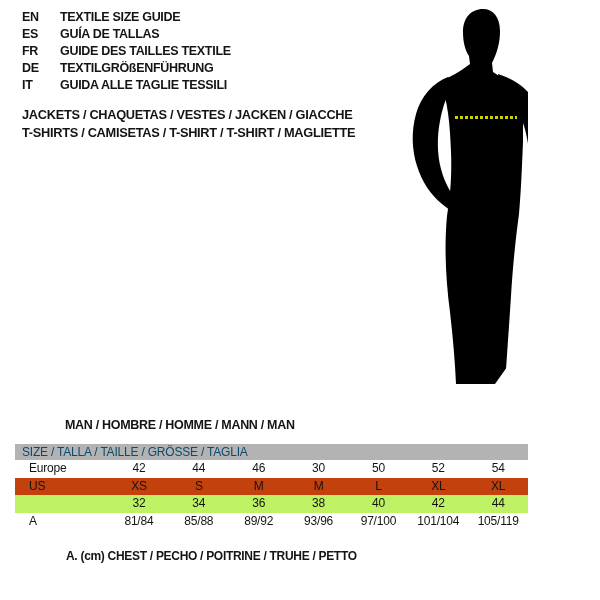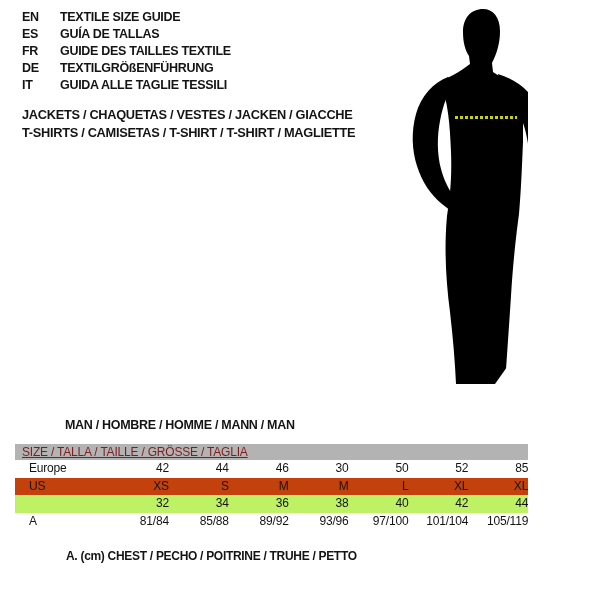--- a/index.html
+++ b/index.html
@@ -14,24 +14,24 @@
   
   .cat-block{position:absolute;left:22px;top:106px;font-size:12.8px;font-weight:700;letter-spacing:-0.3px;line-height:18px;}
   
   .figure-wrap{position:absolute;left:0;top:0;width:600px;height:400px;pointer-events:none;}
   .measure-line{position:absolute;height:3px;}
   .measure-label{position:absolute;font-size:13px;font-weight:400;color:#141414;}
   
   .section-title{position:absolute;left:22px;top:418px;font-size:12.5px;font-weight:700;letter-spacing:-0.3px;padding-left:43px;}
   
   .size-table{position:absolute;left:15px;top:444px;width:573px;font-size:12px;letter-spacing:-0.2px;}
-  .table-header{height:16px;line-height:16px;padding-left:7px;font-weight:400;color:#7f1d1d;text-decoration:underline;}
+  .table-header{height:16px;line-height:16px;padding-left:7px;font-weight:400;color:#0c4a6e;}
   .t-row{display:flex;height:17.5px;line-height:17.5px;}
   .t-label{width:80px;padding-left:7px;text-align:left;margin-left:7px;}
-  .t-cell{flex:1;text-align:right;}
+  .t-cell{flex:1;text-align:center;}
   
   .footnote{position:absolute;left:22px;top:549px;font-size:12px;font-weight:700;letter-spacing:-0.3px;margin-left:44px;}
 </style>
 </head>
 <body>
 
 <div id="canvas">
 
   <div class="lang-block">
       <div class="lang-row">
@@ -120,21 +120,21 @@
     <div class="table-header" style="background: rgb(179, 179, 179);">SIZE / TALLA / TAILLE / GRÖSSE / TAGLIA</div>
     <div id="table-body">
         <div class="t-row">
           <div class="t-label">Europe</div>
           <div class="t-cell">42</div>
           <div class="t-cell">44</div>
           <div class="t-cell">46</div>
           <div class="t-cell">30</div>
           <div class="t-cell">50</div>
           <div class="t-cell">52</div>
-          <div class="t-cell">85</div>
+          <div class="t-cell">54</div>
           <div class="t-cell">56</div>
         </div>
         <div class="t-row" style="background: #c2410c;">
           <div class="t-label">US</div>
           <div class="t-cell">XS</div>
           <div class="t-cell">S</div>
           <div class="t-cell">M</div>
           <div class="t-cell">M</div>
           <div class="t-cell">L</div>
           <div class="t-cell">XL</div>

